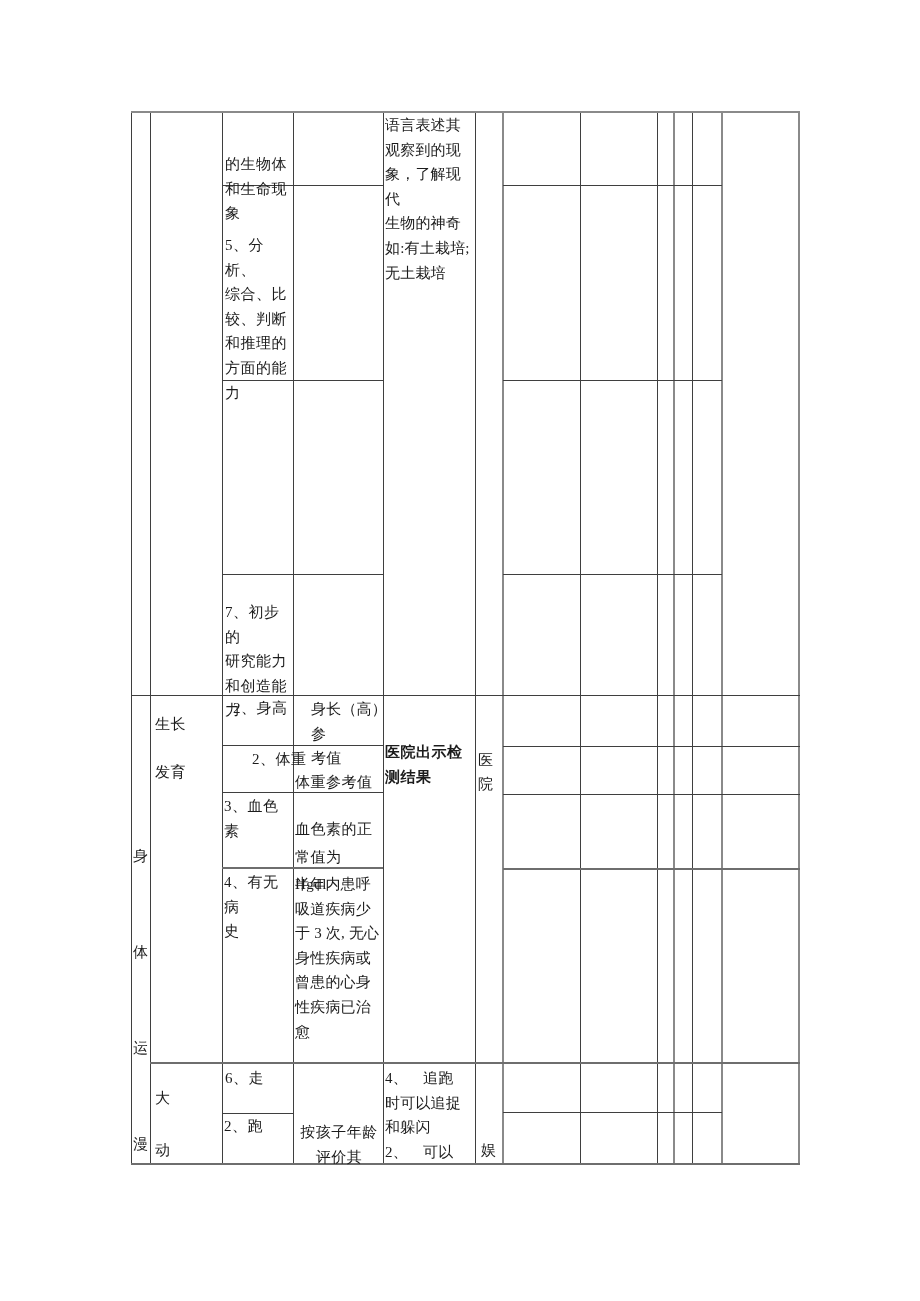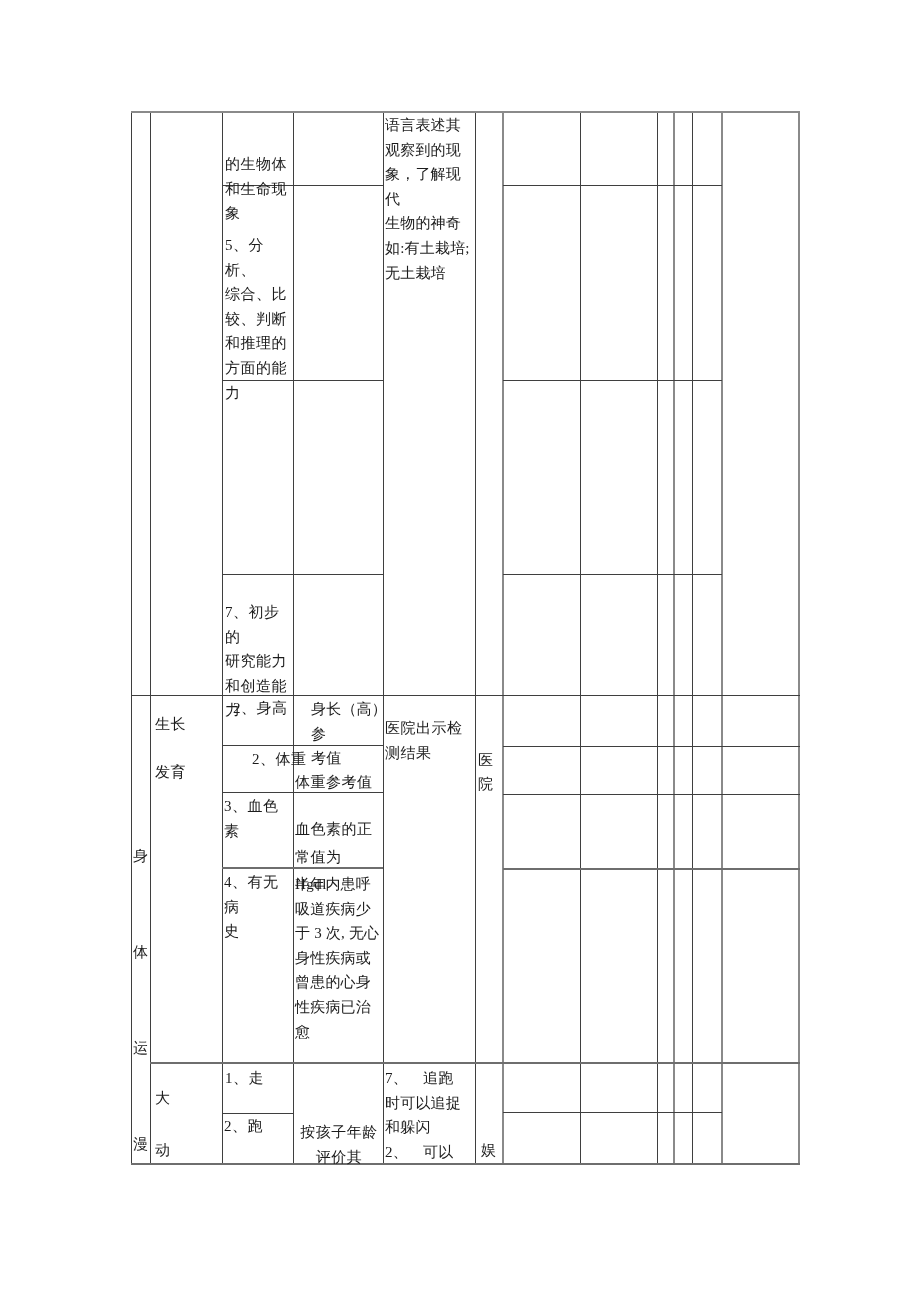--- a/index.html
+++ b/index.html
@@ -129,36 +129,36 @@
 史</div>
 
   <div class="cell" style="left:295px;top:870px;width:88px;height:192px;padding-top:2px;letter-spacing:0.2px;">半年内患呼
 吸道疾病少
 于 3 次, 无心
 身性疾病或
 曾患的心身
 性疾病已治
 愈</div>
 
-  <div class="cell" style="left:385px;top:668px;width:88px;height:366px;padding-top:48px;">医院出示检
+  <div class="cell" style="left:385px;top:692px;width:88px;height:366px;padding-top:48px;font-weight:bold;">医院出示检
 测结果</div>
 
   <div class="cell" style="left:478px;top:696px;width:24px;height:366px;padding-top:52px;line-height:24px;letter-spacing:0;">医
 院</div>
 
   <div class="cell biggap" style="left:155px;top:1064px;width:66px;height:99px;padding-top:8px;">大
 动</div>
 
-  <div class="cell" style="left:225px;top:1064px;width:66px;height:48px;padding-top:2px;">1、走</div>
+  <div class="cell" style="left:225px;top:1064px;width:66px;height:48px;padding-top:2px;">6、走</div>
 
   <div class="cell" style="left:224px;top:1114px;width:67px;height:49px;">2、跑</div>
 
   <div class="cell" style="left:295px;top:1064px;width:88px;height:99px;padding-top:56px;text-align:center;">按孩子年龄
 评价其</div>
 
-  <div class="cell" style="left:385px;top:1064px;width:89px;height:99px;padding-top:2px;letter-spacing:0.2px;">7、　追跑
+  <div class="cell" style="left:385px;top:1064px;width:89px;height:99px;padding-top:2px;letter-spacing:0.2px;">4、　追跑
 时可以追捉
 和躲闪
 2、　可以</div>
 
   <div class="cell" style="left:478px;top:1064px;width:24px;height:99px;padding-top:74px;padding-left:3px;letter-spacing:0;">娱</div>
 
 </div>
 
 </body></html>

